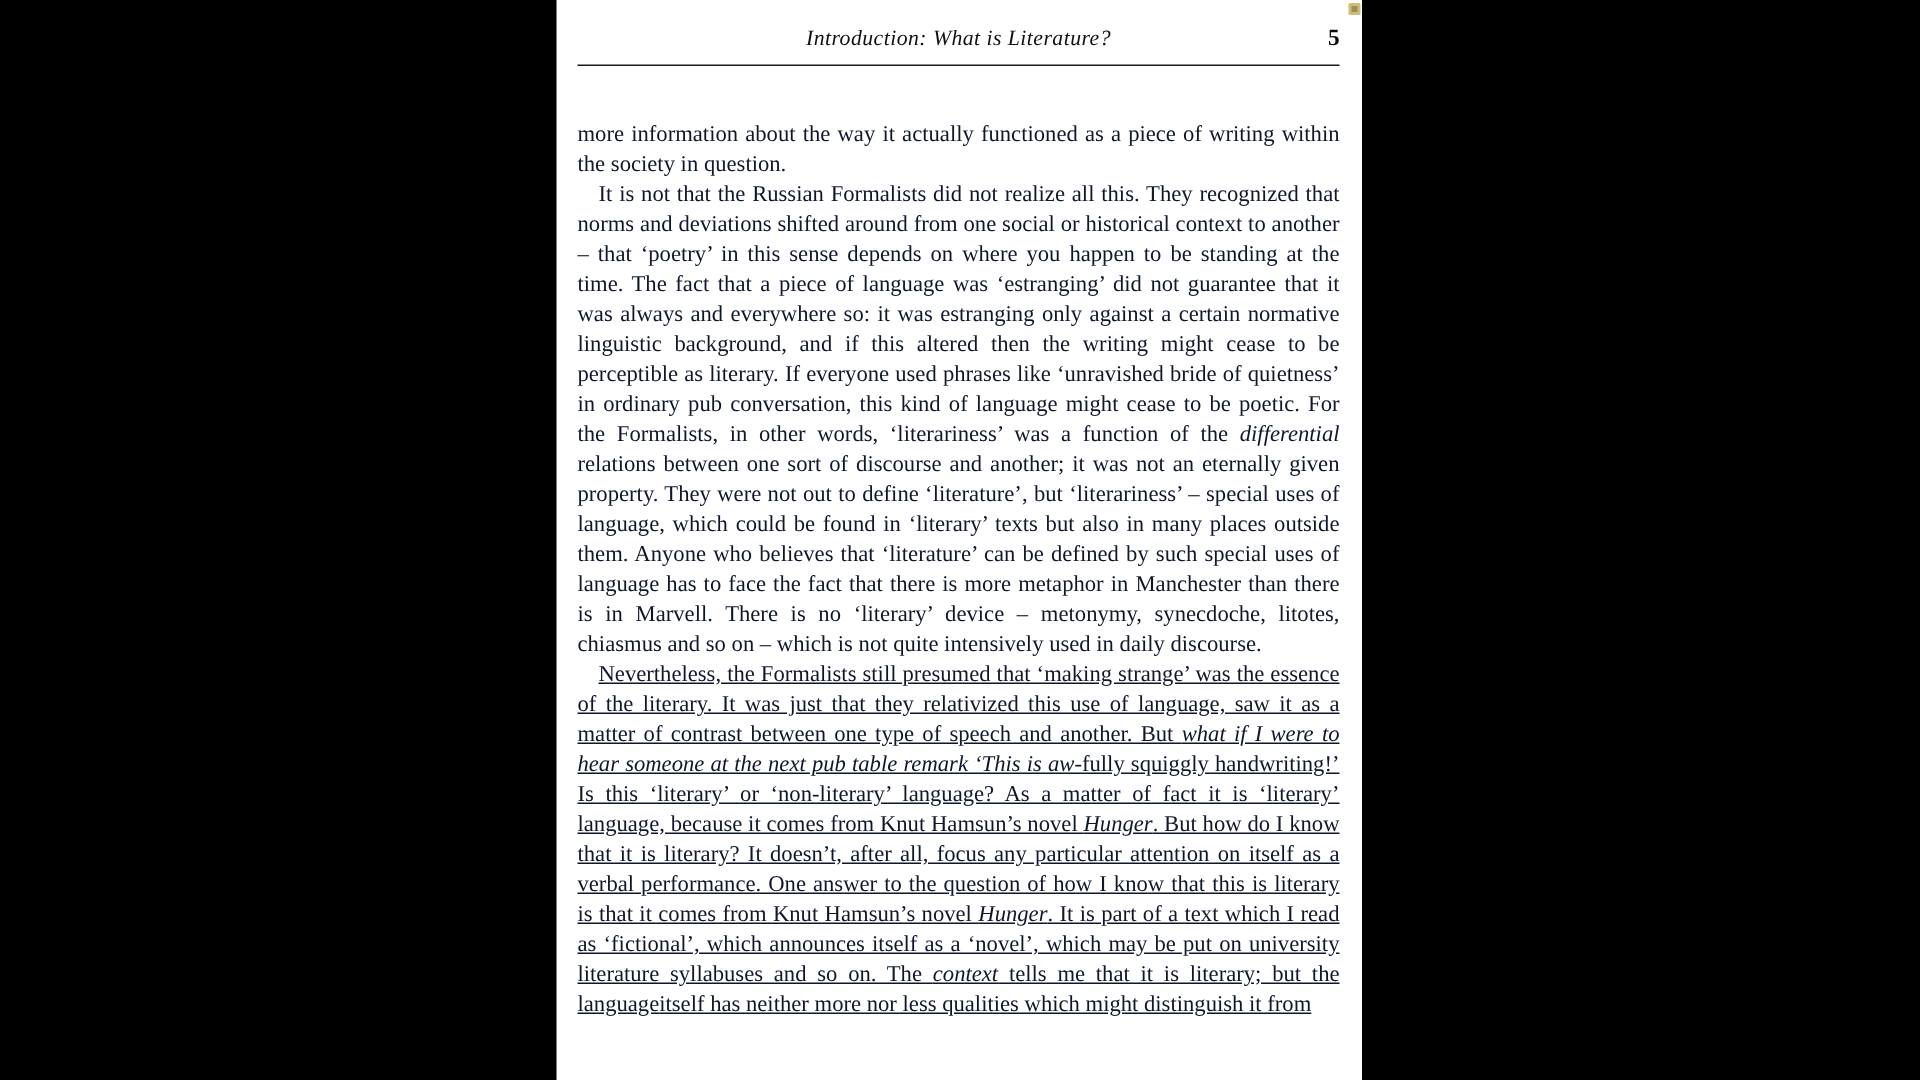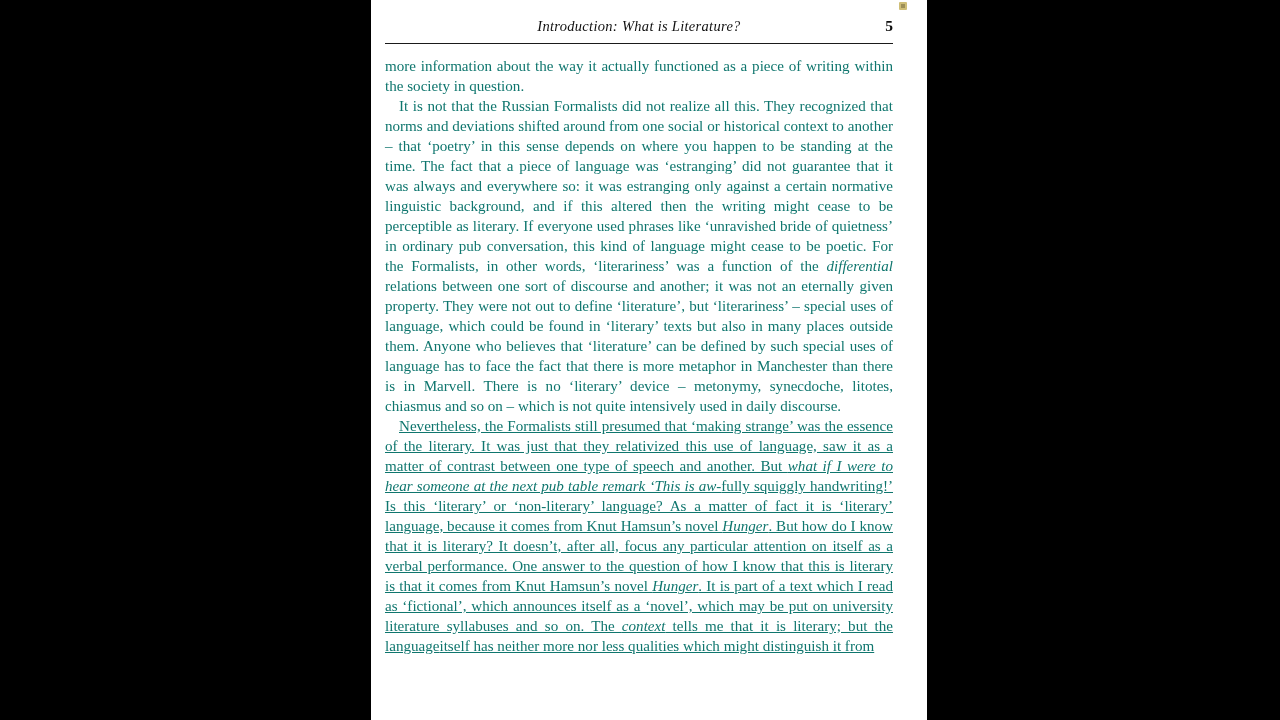--- a/index.html
+++ b/index.html
@@ -23,21 +23,20 @@
 
   
   #page-sheet {
     position: absolute;
     left: 371px;
     top: 0;
     width: 537px;
     height: 720px;
     background: #ffffff;
     overflow: hidden;
-    padding-left: 19px;
   }
 
   
   #running-head {
     position: absolute;
     left: 14px;
     top: 18px;
     width: 508px;
     height: 26px;
   }
@@ -67,25 +66,25 @@
     top: 43px;
     width: 508px;
     height: 0;
     border-top: 1.6px solid #1a1a1a;
   }
 
   
   #text-column {
     position: absolute;
     left: 14px;
-    top: 56px;
+    top: 80px;
     width: 508px;
     font-size: 15.1px;
     line-height: 20px;
-    color: #0f766e;
+    color: #0f172a;
     text-align: justify;
     text-justify: inter-word;
     -webkit-hyphens: none;
     hyphens: none;
   }
   #text-column p {
     margin: 0;
     text-align: justify;
   }
   #text-column p.indent {

